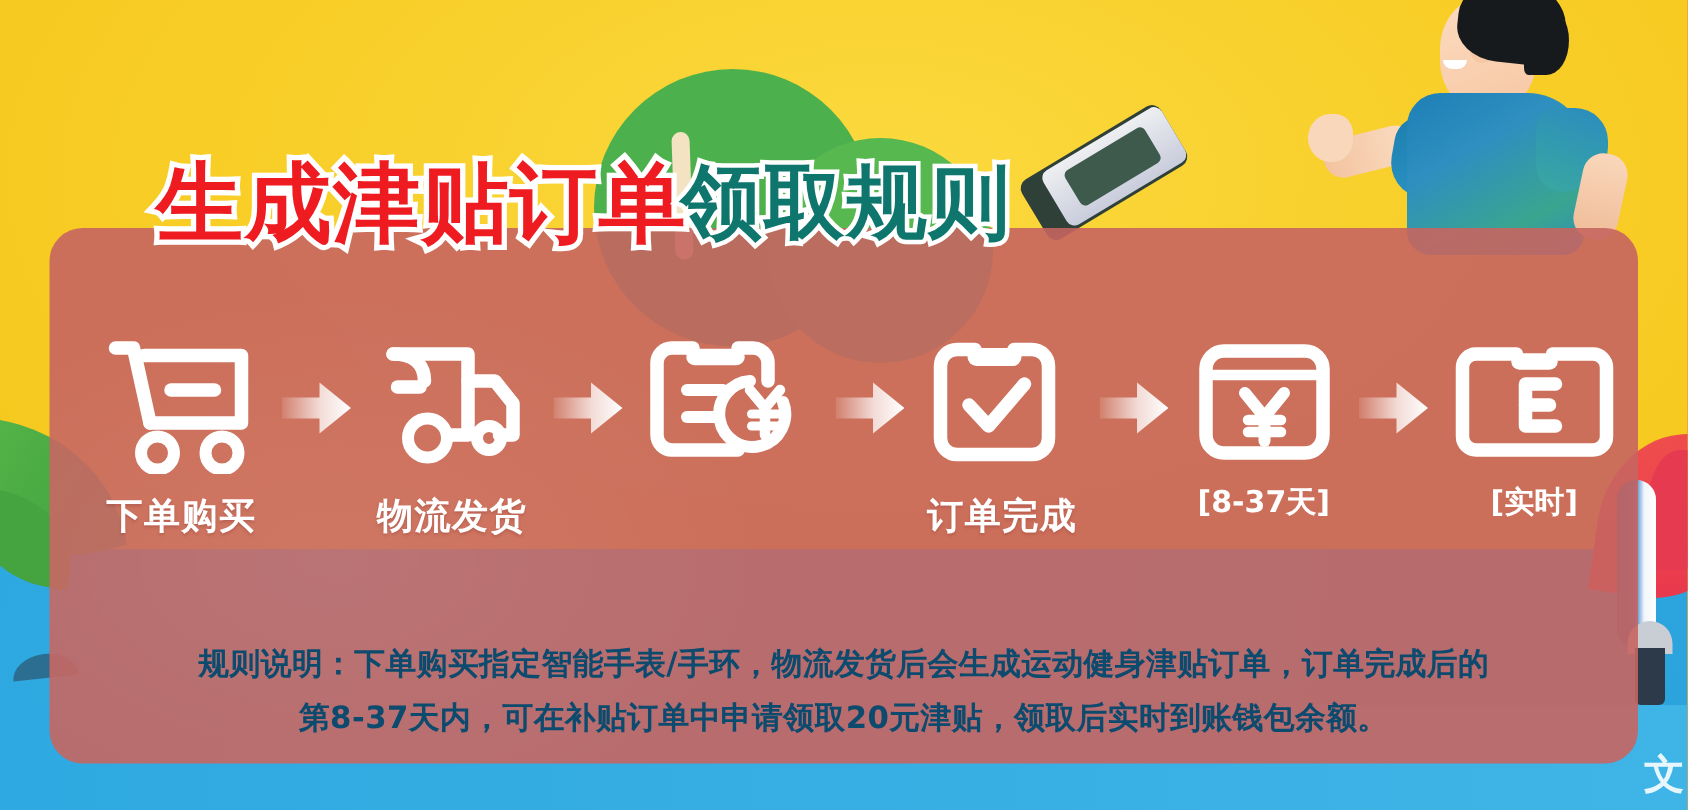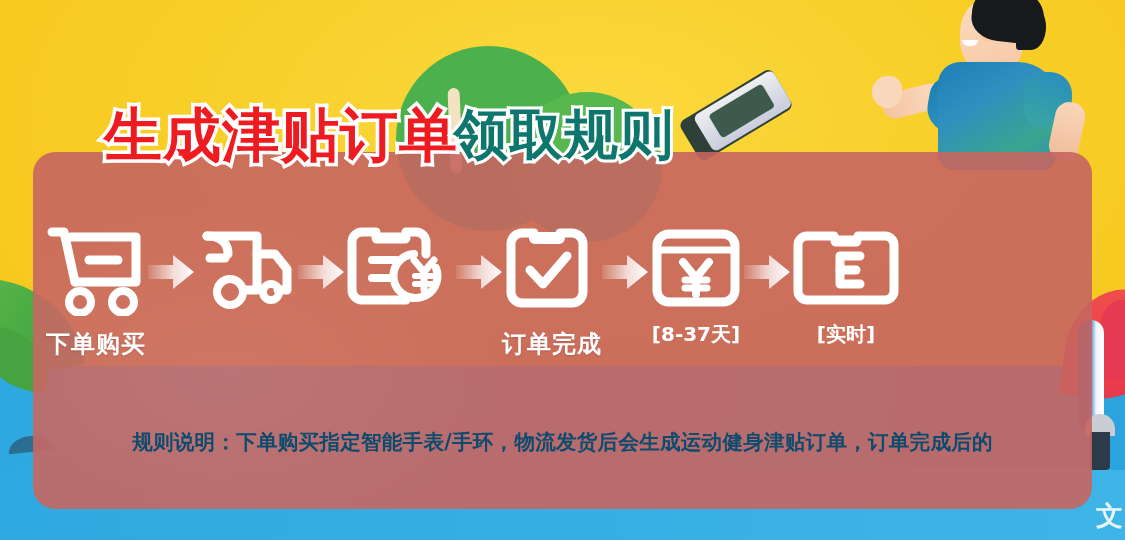--- a/index.html
+++ b/index.html
@@ -198,22 +198,22 @@
     color:#0f766e;
     -webkit-text-stroke:6px #FFFFFF;
     paint-order:stroke fill;
     font-size:54px;
     font-family:"DejaVu Sans","Liberation Sans",sans-serif;
     position:relative; top:-2px; margin-left:-4px;margin-top:33px;
   }
 
   
   #steps {
-    position:absolute; left:44px; top:222px; width:1010px; height:170px;
-    display:flex; align-items:flex-start; 
+    position:absolute; left:69px; top:222px; width:1010px; height:170px;
+    display:flex; align-items:flex-start; justify-content:space-between;
   }
   .step {
     display:flex; flex-direction:column; align-items:center;
     width:auto; flex:0 0 auto;
   }
   .step-icon {
     height:96px; display:flex; align-items:center; justify-content:center;
   }
   .step-label {
     margin-top:10px;
@@ -333,20 +333,21 @@
     <div class="step-icon">
       <svg width="104" height="92" viewBox="0 0 104 92" fill="none">
         <path d="M13 12 H63 V66 H50" stroke="#fff" stroke-width="9" stroke-linecap="round" stroke-linejoin="round"></path>
         <path d="M63 30 H81 L93 45 V66 H84" stroke="#fff" stroke-width="9" stroke-linecap="round" stroke-linejoin="round"></path>
         <path d="M16 34 H31" stroke="#fff" stroke-width="9" stroke-linecap="round"></path>
         <circle cx="36" cy="68" r="13" stroke="#fff" stroke-width="8"></circle>
         <circle cx="77" cy="68" r="8" stroke="#fff" stroke-width="8"></circle>
         <path d="M13 12 C30 12 34 22 34 30" stroke="#fff" stroke-width="9" stroke-linecap="round" fill="none"></path>
       </svg>
     </div>
+    <div class="step-label">物流发货</div>
   </div>
 
   <div class="arrow">
     <svg width="46" height="36" viewBox="0 0 46 36">
       <path d="M0 11 H25 V1 L46 18 L25 35 V25 H0 Z" fill="url(#ag1)"></path>
     </svg>
   </div>
 
   <div class="step">
     <div class="step-icon">
@@ -417,15 +418,16 @@
         <path d="M50 46 H66" stroke="#fff" stroke-width="9" stroke-linecap="round"></path>
       </svg>
     </div>
     <div class="step-sub">[实时]</div>
   </div>
 
 </div>
 
 <div id="rule">
   <p>规则说明：下单购买指定智能手表/手环，物流发货后会生成运动健身津贴订单，订单完成后的</p>
+  <p>第8-37天内，可在补贴订单中申请领取20元津贴，领取后实时到账钱包余额。</p>
 </div>
 
 <div id="watermark">文</div>
 
 </body></html>

